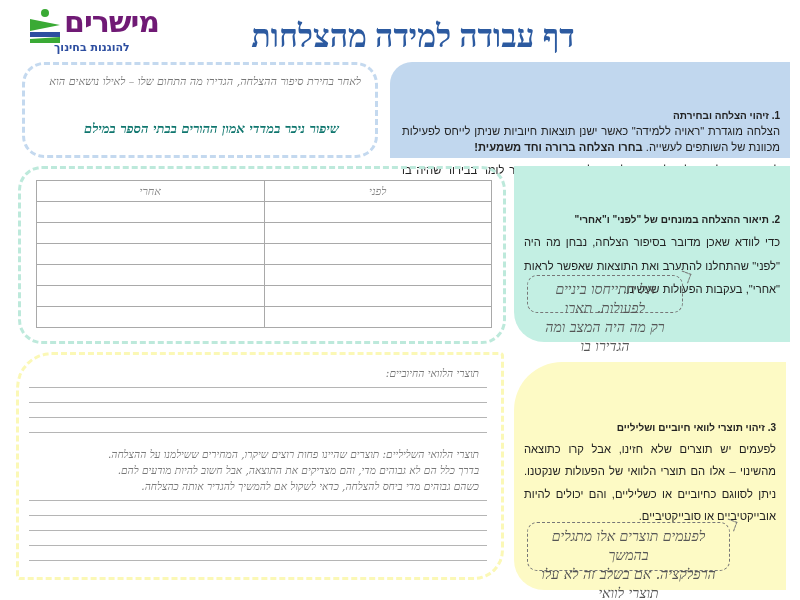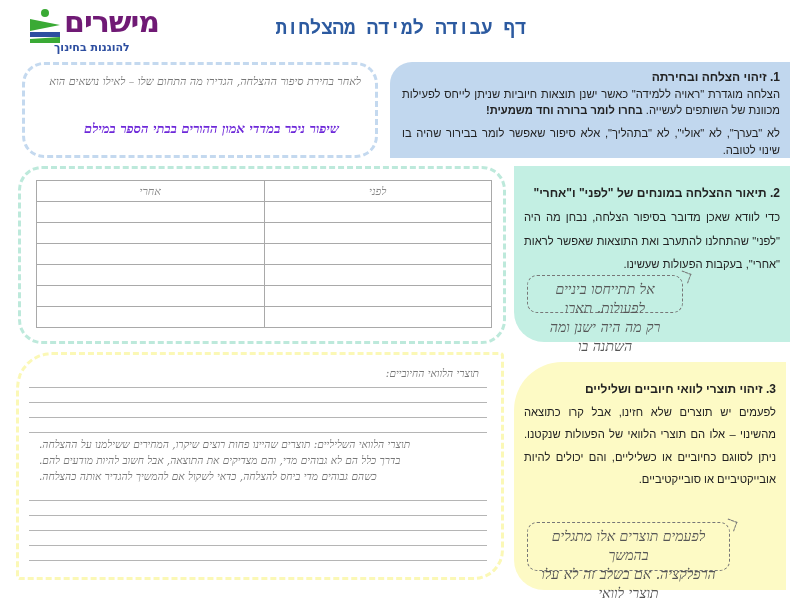--- a/index.html
+++ b/index.html
@@ -1,54 +1,54 @@
 <!DOCTYPE html>
 <html><head>
   <meta charset="utf-8">
   <style>
     * { box-sizing: border-box; margin: 0; padding: 0; }
     html, body { width: 800px; height: 600px; background: #ffffff; overflow: hidden; }
     body { position: relative; font-family: "DejaVu Sans", sans-serif; direction: rtl; color: #222; }
 
     
     .title {
-      position: absolute; top: 18px; left: 236px; width: 330px;
-      font-family: Liberation Mono, monospace; font-weight: bold;
-      font-size: 19px; color: #2c5aa0; text-align: center; direction: rtl;
+      position: absolute; top: 18px; left: 248px; width: 330px;
+      font-family: Liberation Serif, serif; font-weight: bold;
+      font-size: 32px; color: #2c5aa0; text-align: center; direction: rtl;
       letter-spacing: 0px;
     }
     .logo { position: absolute; top: 6px; left: 24px; width: 160px; height: 50px; direction: rtl; }
     .logo-mark { position: absolute; left: 4px; top: 2px; width: 34px; height: 36px; }
     .logo-name {
       position: absolute; left: 40px; top: -2px; font-size: 30px; font-weight: bold;
       color: #701a75; font-family: "DejaVu Sans", sans-serif; letter-spacing: -1px;
     }
     .logo-tag {
       position: absolute; left: 30px; top: 35px; font-size: 11px; font-weight: bold;
       color: #2d4ea0; font-family: "DejaVu Sans", sans-serif;
     }
 
     
     .panel {
       position: absolute; direction: rtl; text-align: justify;
       font-family: "Liberation Sans", sans-serif; font-size: 11.5px; color: #222;
     }
-    .panel h3 { font-size: 12px; font-weight: bold; margin-bottom: 2px; }
+    .panel h3 { font-size: 10px; font-weight: bold; margin-bottom: 2px; margin-top: 40px; }
     .panel p { line-height: 1.5; }
 
     .panel-1 {
       left: 390px; top: 62px; width: 400px; height: 96px; background: #c1d7ee;
       border-radius: 22px 0 0 0; padding: 8px 10px 6px 12px;
     }
     .panel-1 p { line-height: 1.45; font-size: 11.2px; }
     .panel-1 p.second { margin-top: 7px; }
 
     .panel-2 {
       left: 514px; top: 166px; width: 276px; height: 176px; background: #c3efe3;
-      border-radius: 0 0 0 30px; padding: 20px 10px 6px 10px;
+      border-radius: 0 0 0 30px; padding: 8px 10px 6px 10px;
     }
     .panel-2 h3 { margin-bottom: 6px; }
     .panel-2 p { line-height: 2.1; font-size: 11.2px; }
 
     .panel-3 {
       left: 514px; top: 362px; width: 272px; height: 228px; background: #fdfac5;
       border-radius: 48px 0 0 30px; padding: 20px 10px 6px 10px;
     }
     .panel-3 h3 { margin-bottom: 5px; }
     .panel-3 p { line-height: 2.0; font-size: 11.2px; }
@@ -74,77 +74,77 @@
     .work-1 { left: 22px; top: 62px; width: 356px; height: 96px; border-color: #c4d9ef; }
     .work-2 { left: 18px; top: 166px; width: 488px; height: 178px; border-color: #bde9db; border-radius: 24px; }
     .work-3 { left: 16px; top: 352px; width: 488px; height: 228px; border-color: #fbf8b6; border-radius: 36px 4px 30px 4px; }
 
     .hand {
       font-family: "DejaVu Serif", serif; font-style: italic; color: #777; direction: rtl;
     }
     .w1-text { position: absolute; right: 14px; top: 6px; width: 330px; font-size: 11px; line-height: 2.0; text-align: right; }
     .w1-example {
       position: absolute; right: 36px; top: 56px; font-size: 13px; font-weight: bold;
-      font-family: "DejaVu Serif", serif; font-style: italic; color: #6d28d9; direction: rtl;
+      font-family: "DejaVu Serif", serif; font-style: italic; color: #0f766e; direction: rtl;
     }
 
     
     .table {
       position: absolute; left: 36px; top: 180px; width: 456px; height: 148px;
       border-collapse: collapse; direction: rtl;
     }
     .table td, .table th {
       border: 1.5px solid #a9a9a9; height: 21px; width: 50%;
       font-family: "DejaVu Serif", serif; font-style: italic; font-weight: normal;
       color: #888; font-size: 11px; text-align: center;
     }
 
     
     .w3-label { position: absolute; right: 22px; top: 12px; font-size: 10.5px; }
     .line { position: absolute; left: 10px; right: 14px; height: 1px; border-top: 1.5px solid #b5b5b5; }
-    .w3-neg { position: absolute; right: 22px; top: 82px; width: 440px; font-size: 10.5px; line-height: 1.5; text-align: left; }
+    .w3-neg { position: absolute; right: 22px; top: 92px; width: 440px; font-size: 10.5px; line-height: 1.5; text-align: right; }
   </style>
 </head>
 <body>
 
 <div class="logo">
   <svg class="logo-mark" viewBox="0 0 34 36">
     <circle cx="17" cy="5" r="4" fill="#3aaa35"></circle>
     <polygon points="2,11 32,17 2,23" fill="#3aaa35"></polygon>
     <rect x="2" y="24" width="30" height="5" fill="#2d4ea0"></rect>
     <polygon points="2,31 32,29 32,35 2,35" fill="#3aaa35"></polygon>
   </svg>
   <div class="logo-name">מישרים</div>
   <div class="logo-tag">להוגנות בחינוך</div>
 </div>
 <div class="title">דף עבודה למידה מהצלחות</div>
 
 <div class="panel panel-1">
   <h3>1. זיהוי הצלחה ובחירתה</h3>
   <p>
     <span>הצלחה מוגדרת "ראויה ללמידה" כאשר ישנן תוצאות חיוביות שניתן לייחס לפעילות מכוונת של השותפים לעשייה.</span>
-    <b>בחרו לומר ברורה וחד משמעית!</b>
+    <b>בחרו הצלחה ברורה וחד משמעית!</b>
   </p>
   <p class="second">לא "בערך", לא "אולי", לא "בתהליך", אלא סיפור שאפשר לומר בבירור שהיה בו שינוי לטובה.</p>
 </div>
 
 <div class="work work-1">
   <div class="hand w1-text">
     <div>לאחר בחירת סיפור ההצלחה, הגדירו מה התחום שלו – לאילו נושאים הוא</div>
   </div>
   <div class="w1-example">שיפור ניכר במדדי אמון ההורים בבתי הספר במילם</div>
 </div>
 
 <div class="panel panel-2">
   <h3>2. תיאור ההצלחה במונחים של "לפני" ו"אחרי"</h3>
   <p>כדי לוודא שאכן מדובר בסיפור הצלחה, נבחן מה היה "לפני" שהתחלנו להתערב ואת התוצאות שאפשר לראות "אחרי", בעקבות הפעולות שעשינו.</p>
 </div>
 <div class="bubble bubble-1">
   <div>אל תתייחסו ביניים לפעולות. תארו</div>
-  <div>רק מה היה ישנן ומה השתנה בו</div>
+  <div>רק מה היה המצב ומה הגדירו בו</div>
 </div>
 <div class="bubble-tail" style="left:680px; top:272px; transform: rotate(110deg);"></div>
 
 <div class="work work-2"></div>
 <table class="table">
   <thead>
     <tr>
       <th>לפני</th>
       <th>אחרי</th>
     </tr>

